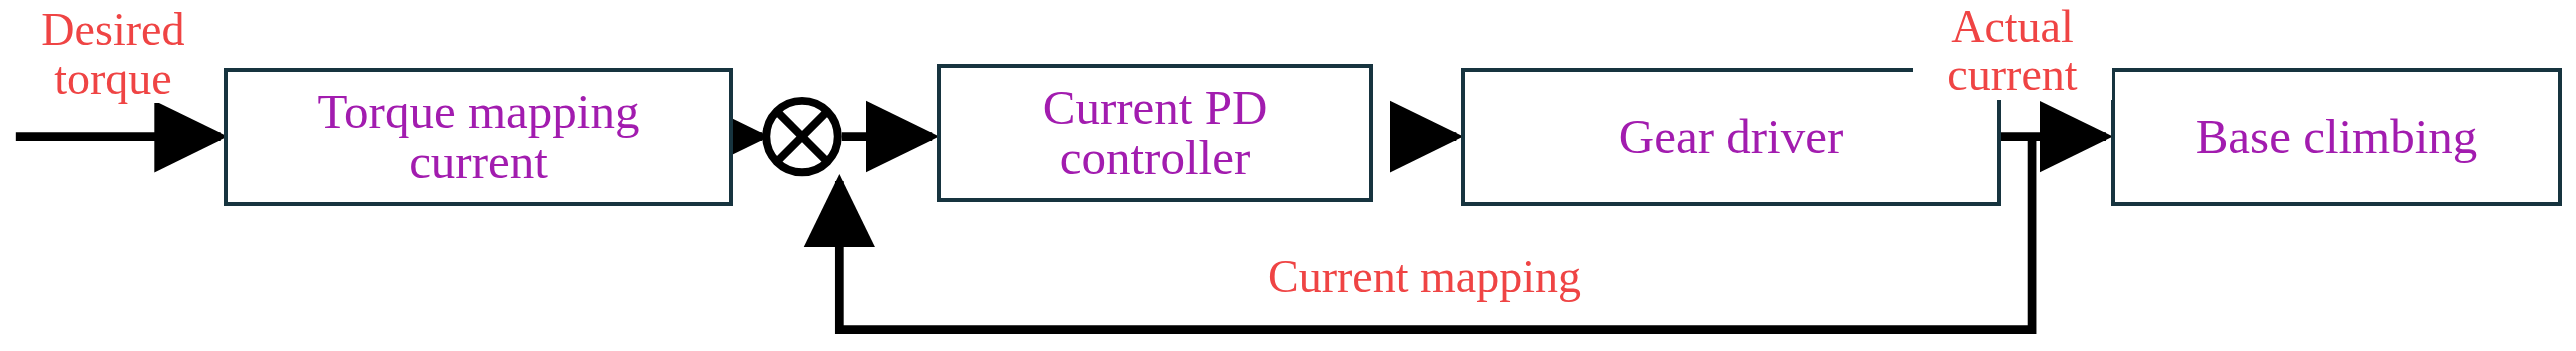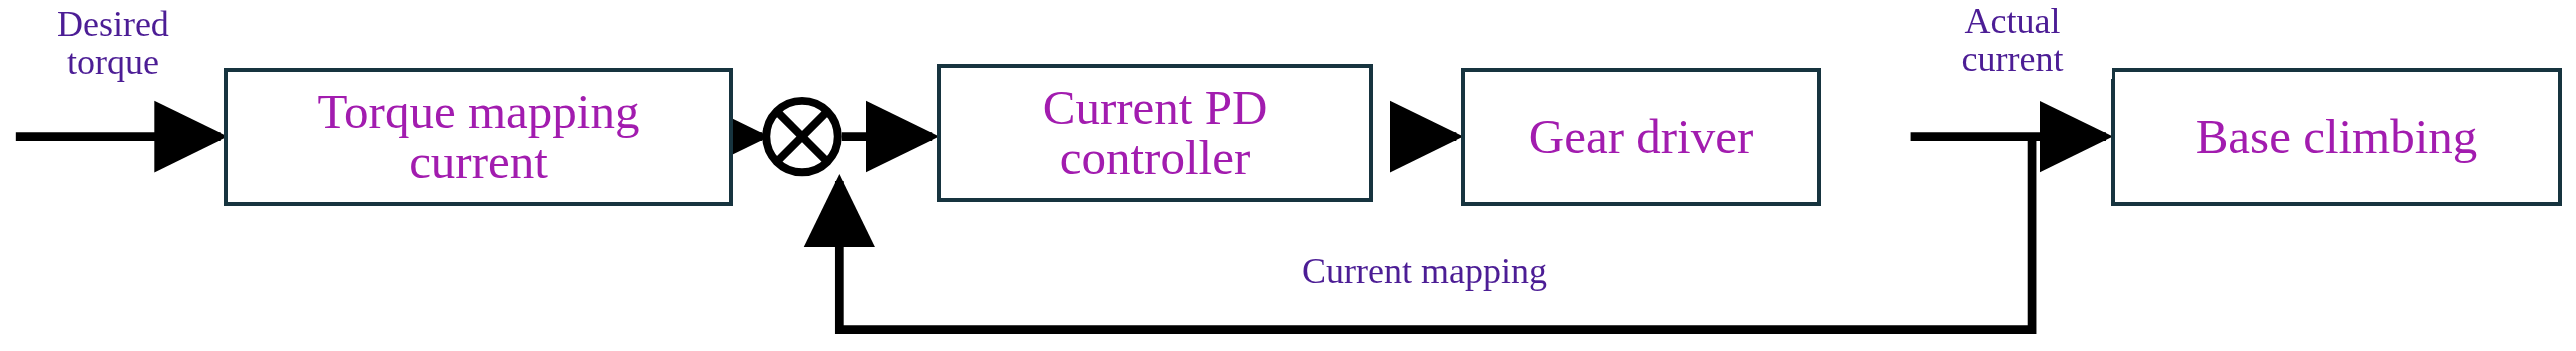--- a/index.html
+++ b/index.html
@@ -38,31 +38,31 @@
   }
   .block-label {
     font-size: 49px;
     line-height: 1.03;
     color: #a21caf;
     white-space: pre-line;
     padding: 0 4.8px;
   }
   .edge-label {
     position: absolute;
-    color: #4c1d95;
-    font-size: 36px;
+    color: #ef4444;
+    font-size: 46px;
     line-height: 1.05;
     text-align: center;
     white-space: pre-line;
     background: #ffffff;
     z-index: 3;
   }
   #block-torque-mapping { left: 224px; top: 68px; width: 509px; height: 138px; }
   #block-current-pd     { left: 937px; top: 64px; width: 436px; height: 138px; }
-  #block-gear-driver    { left: 1461px; top: 68px; width: 360px; height: 138px; }
+  #block-gear-driver    { left: 1461px; top: 68px; width: 540px; height: 138px; }
   #block-base-climbing  { left: 2111px; top: 68px; width: 451px; height: 138px; }
 
   #label-desired-torque { left: 6.4px;   top: 6.4px;   width: 213px; }
   #label-actual-current { left: 1913px; top: 3.2px;  width: 199px; }
   #label-current-feedback { left: 1186px; top: 253px; width: 477px; }
 </style>
 </head>
 <body>
 
 <div id="diagram-root">

